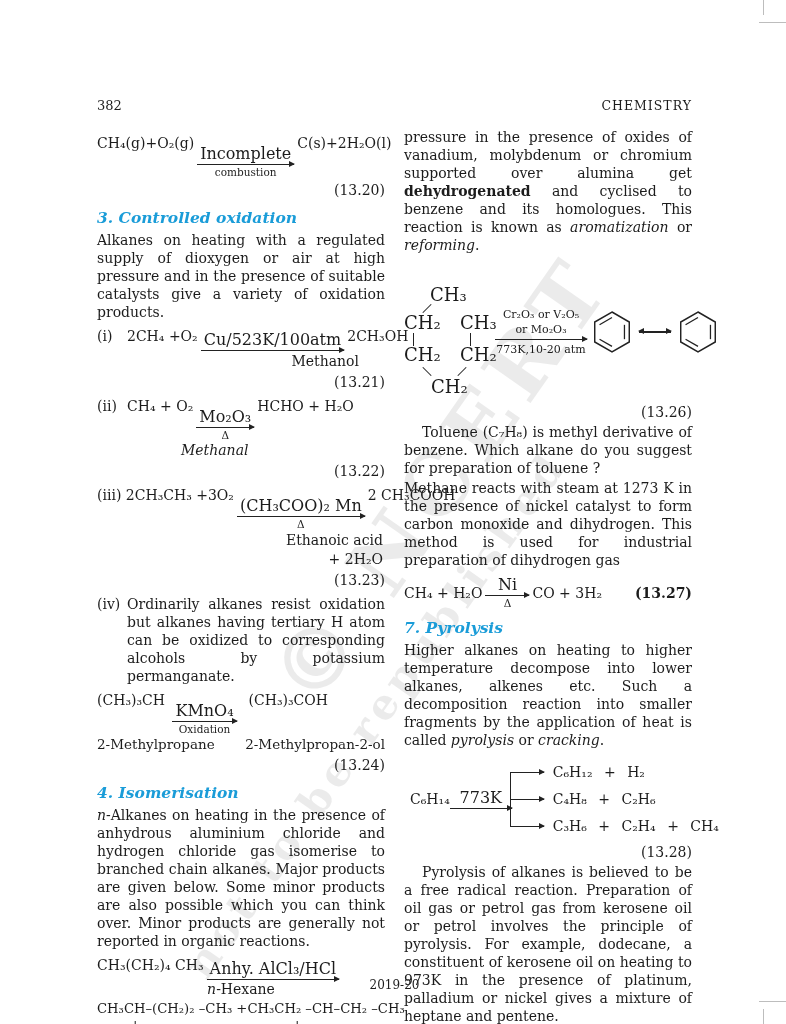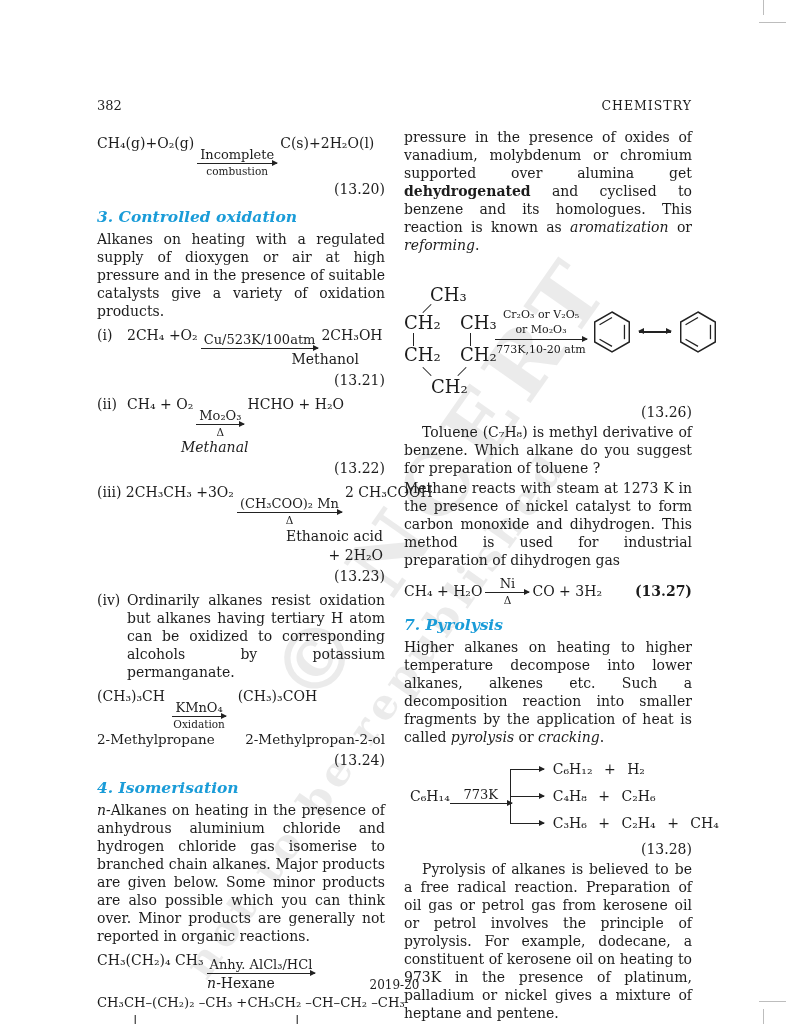--- a/index.html
+++ b/index.html
@@ -28,21 +28,21 @@
   .eq{margin:7px 0 0 0;text-align:left;white-space:nowrap;line-height:16px;}
   .eqnum{text-align:right;margin:3px 0 2px 0;}
   .eql{display:inline-block;width:30px;}
   .pname{text-align:left;margin-top:1px;}
   .pn21{text-align:right;padding-right:26px;}
   .pn22{margin-left:84px;font-style:italic;}
   .ral{text-align:right;padding-right:2px;margin-top:1px;}
   
   .rx{display:inline-flex;flex-direction:column;align-items:center;vertical-align:-4px;margin:0 3px;line-height:1;}
   .rx.hasbot{vertical-align:-11px;}
-  .rx-top{font-size:13px;padding:0 3px 2px 3px;white-space:nowrap;text-align:center;}
+  .rx-top{font-size:16px;padding:0 3px 2px 3px;white-space:nowrap;text-align:center;}
   .rx-top span{display:block;}
   .rx-bot{font-size:10.5px;padding-top:2px;white-space:nowrap;text-align:center;}
   .rx-shaft{position:relative;align-self:stretch;height:1px;background:#222;min-width:44px;}
   .rx-shaft::after{content:"";position:absolute;right:-1px;top:-3px;width:0;height:0;
       border-left:6px solid #222;border-top:3px solid transparent;border-bottom:3px solid transparent;}
   .rx26 .rx-top,.rx26 .rx-bot{font-size:11px;line-height:15px;}
   
   .li{display:flex;margin-top:6px;}
   .lil{flex:none;width:30px;text-align:left;}
   .lib{flex:1;text-align:justify;}

